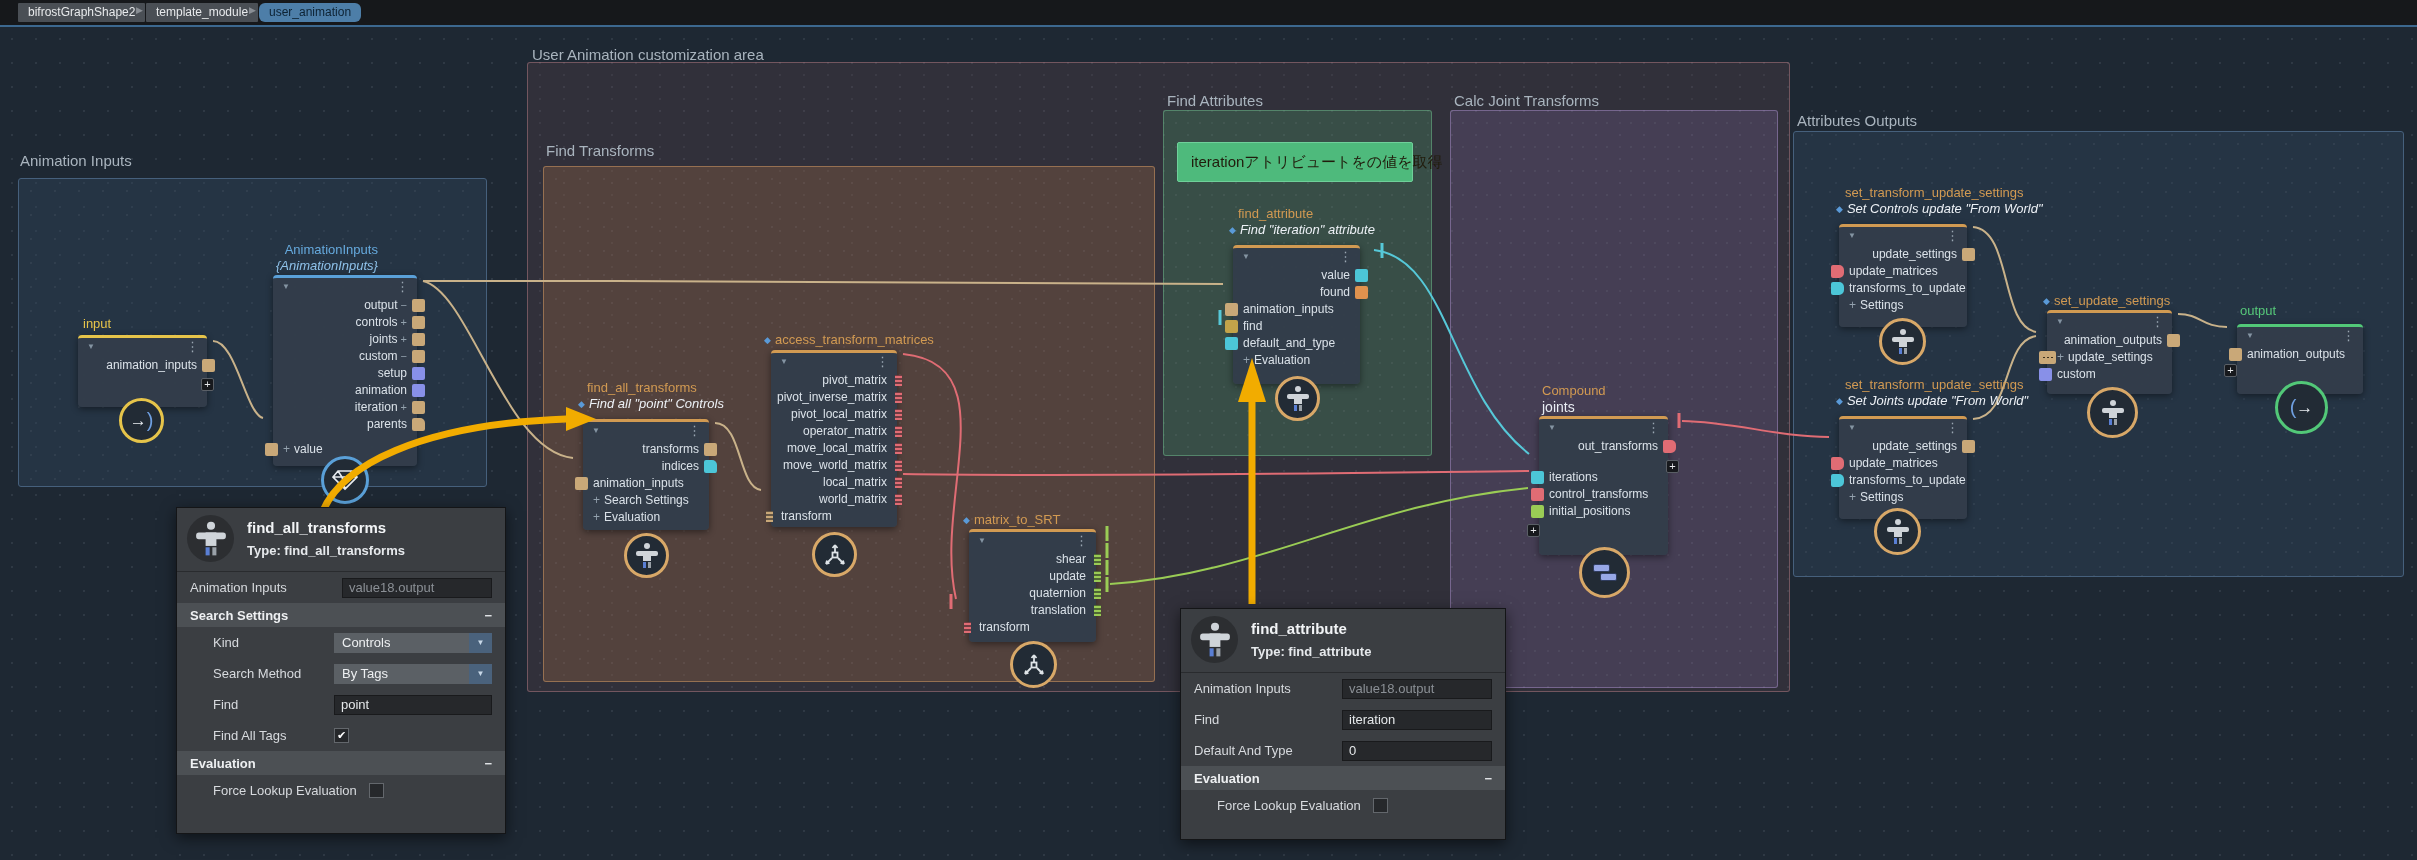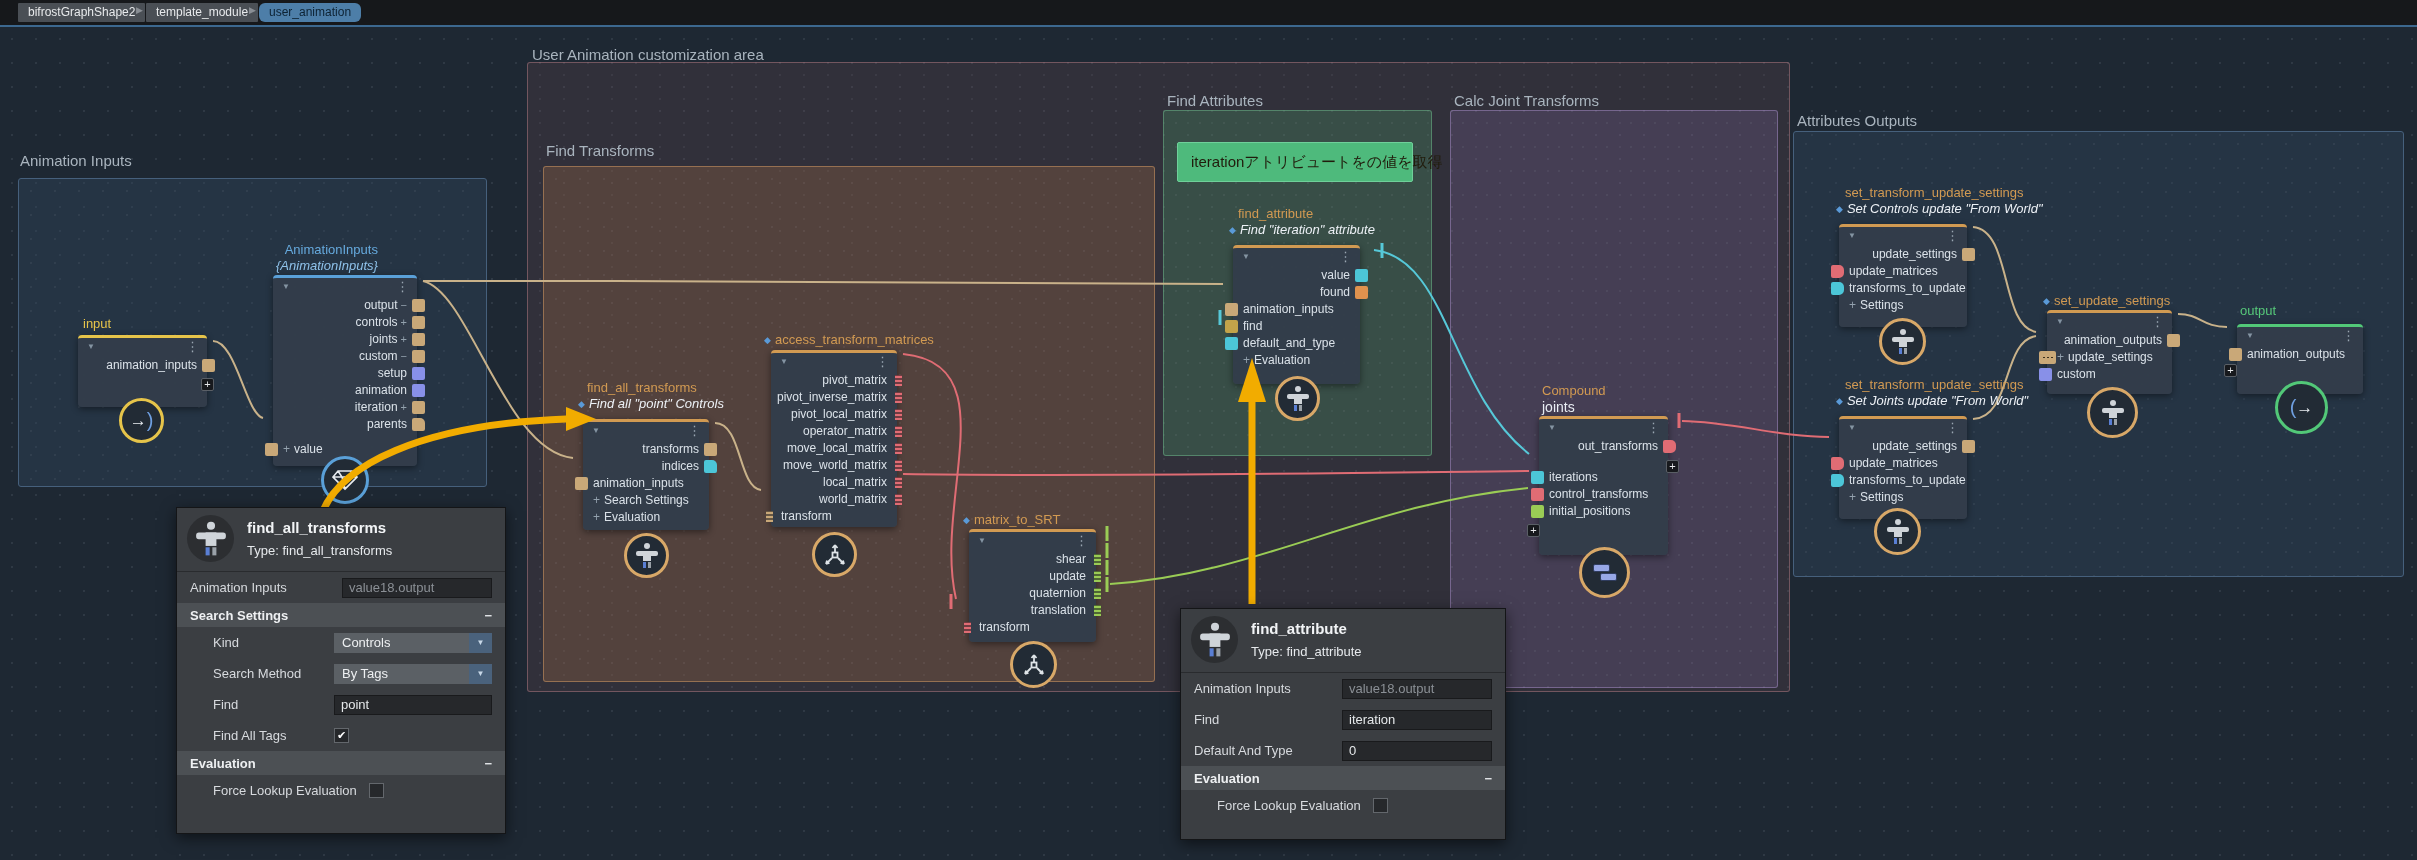--- a/index.html
+++ b/index.html
@@ -87,21 +87,21 @@
   .io-glyph .arc { color:#6f9fe0; font-size:20px; font-weight:normal; }
 
   
   .pp { position:absolute; z-index:7; background:#3b3e42; border:1px solid #141517;
         box-shadow:0 4px 14px rgba(0,0,0,0.55); color:#d7dade; font-size:13px; }
   .pp-head { display:flex; align-items:center; gap:13px; padding:7px 12px 9px 10px;
              border-bottom:1px solid #292b2e; }
   .pp-avatar { width:47px; height:47px; border-radius:50%; background:#2c2e31; flex:0 0 auto;
                display:flex; align-items:center; justify-content:center; }
   .pp-title { font-weight:bold; font-size:15px; color:#f2f4f6; }
-  .pp-type  { font-weight:normal; font-size:13px; color:#e6e9ec; margin-top:7px; }
+  .pp-type  { font-weight:bold; font-size:13px; color:#e6e9ec; margin-top:7px; }
   .pp-row { display:flex; align-items:center; height:31px; padding:0 13px; }
   .pp-row .lbl { flex:1; }
   .pp-field { width:150px; height:20px; background:#26282b; border:1px solid #191a1c;
               color:#e5e8ea; padding:0 6px; line-height:18px; font-size:13px; }
   .muted { color:#8b9096; }
   .pp-secbar { display:flex; align-items:center; height:24px; background:#4c5054;
                padding:0 13px; font-weight:bold; color:#eef0f2; }
   .pp-secbar .minus { margin-left:auto; font-weight:bold; color:#dfe2e5; }
   .pp-row.ind { padding-left:36px; }
   .dropdown { display:flex; width:158px; }

